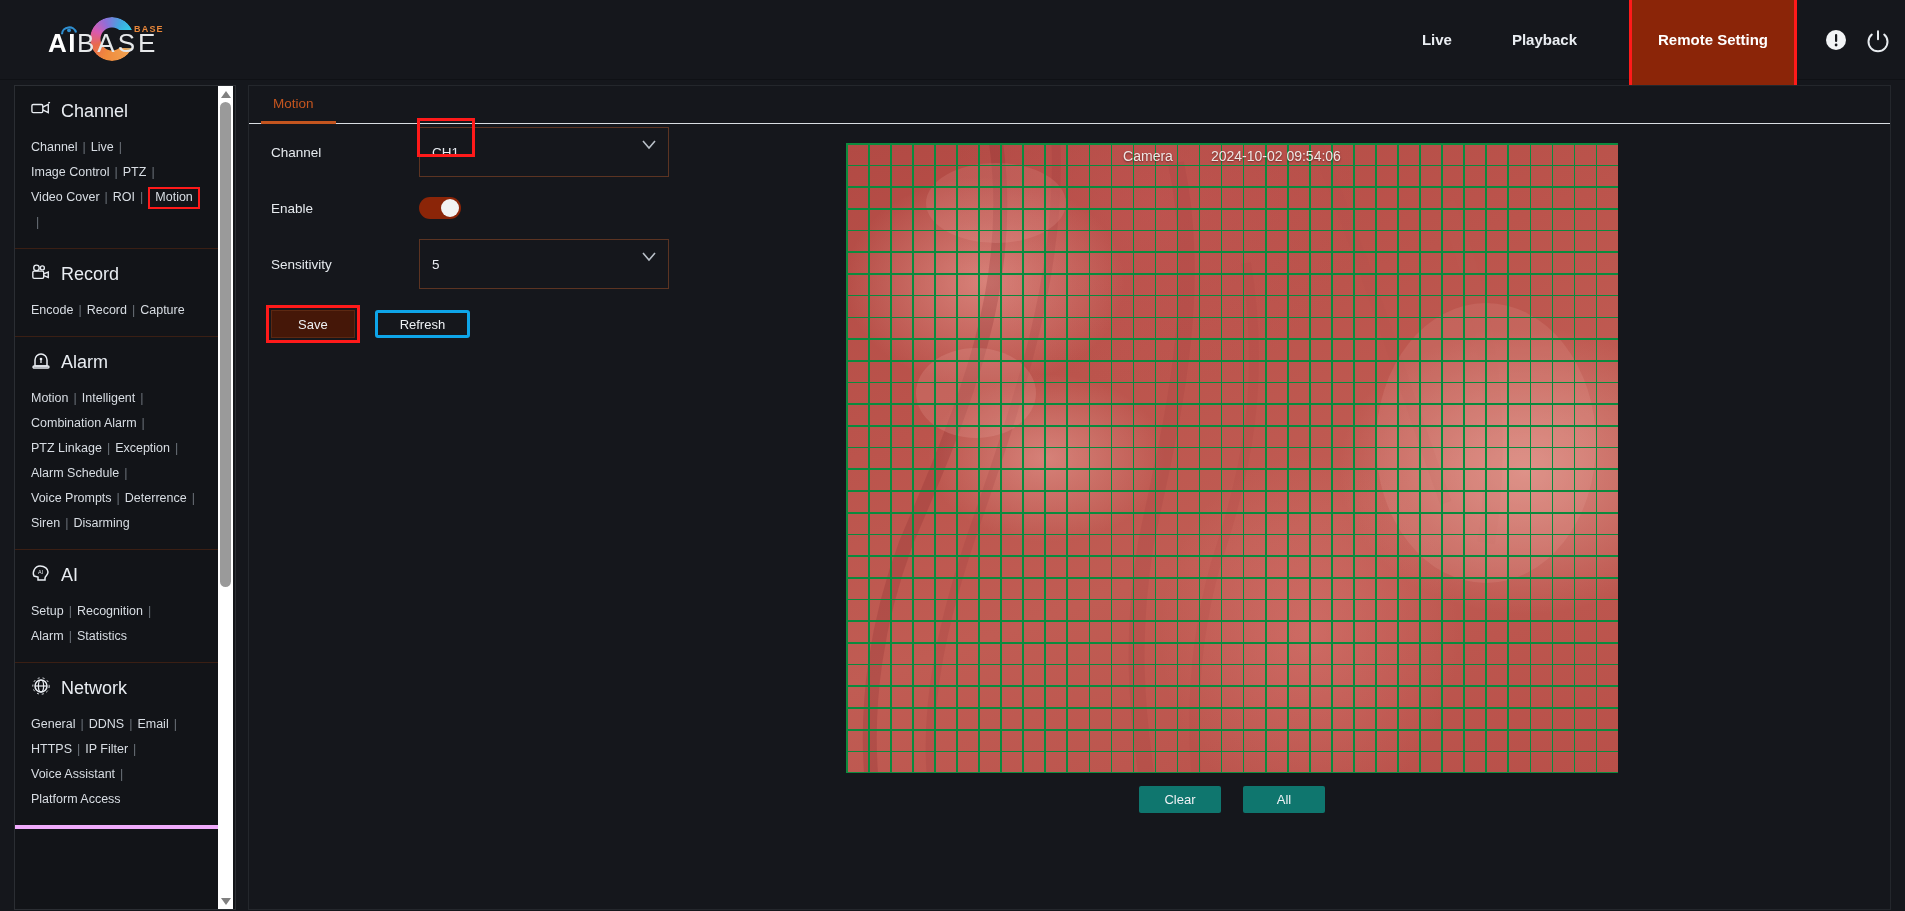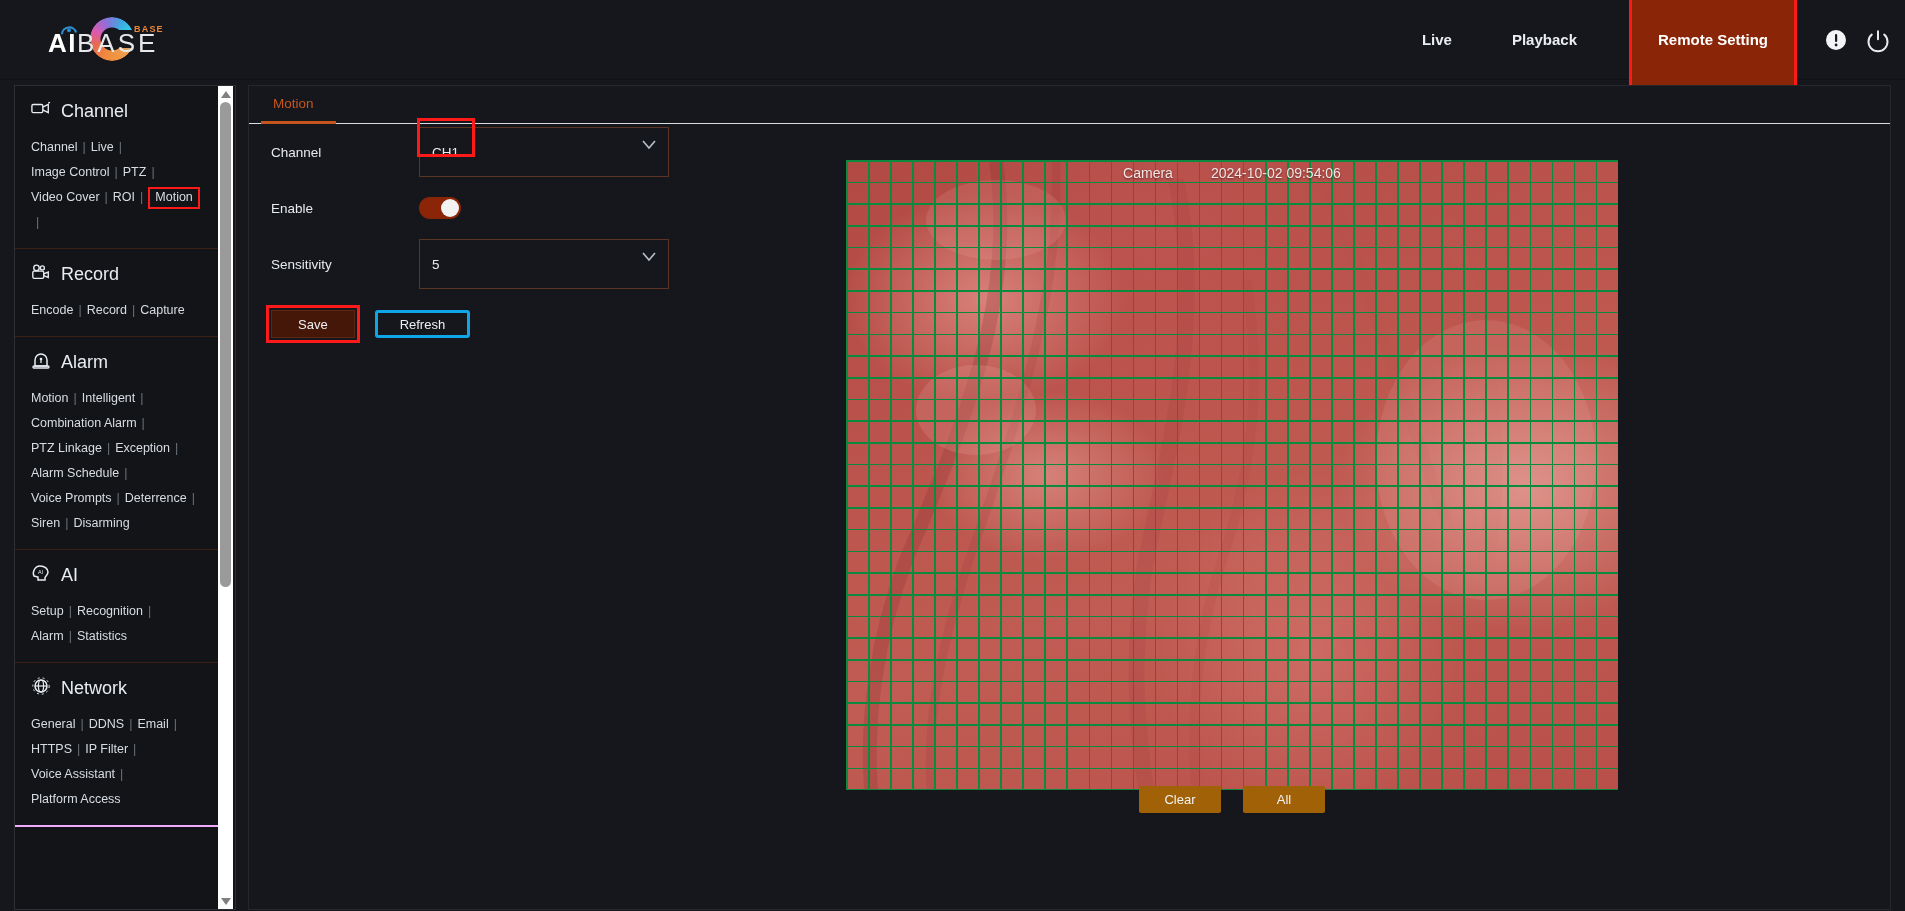--- a/index.html
+++ b/index.html
@@ -87,21 +87,21 @@
     background: #121418;
     border: 1px solid #2b2e33;
     overflow: hidden;
   }
   .sb-inner {
     position: absolute; left: 0; top: 0;
     width: 205px; height: 100%;
     padding: 0 0 0 0;
   }
   .sb-group { border-bottom: 1px solid #3a1f14; padding: 14px 0 14px 0; }
-  .sb-group:last-child { border-bottom: 2px solid #f0abfc; }
+  .sb-group:last-child { border-bottom: 4px solid #f0abfc; }
   .sb-head {
     display: flex; align-items: center; gap: 10px;
     padding: 0 0 0 16px; margin-bottom: 12px;
   }
   .sb-head .t { color: #e9edf2; font-size: 18px; font-weight: 400; }
   .sb-links { padding: 0 8px 0 16px; line-height: 23px; }
   .sb-links a {
     color: #d8dde3; font-size: 12.5px; text-decoration: none;
     cursor: pointer; white-space: nowrap;
   }
@@ -205,21 +205,21 @@
     width: calc(100% + 10px); height: calc(100% + 10px);
     border: 3px solid #ff1a1a; pointer-events: none;
   }
   .btn-outline {
     background: transparent; border: 3px solid #0ea5e9;
     padding: 0 22px; border-radius: 3px;
   }
 
   
   .video-wrap {
-    position: absolute; left: 597px; top: 74px;
+    position: absolute; left: 597px; top: 57px;
     width: 772px; height: 630px;
   }
   .video {
     position: absolute; inset: 0;
     background:
       radial-gradient(ellipse 200px 150px at 18% 22%, rgba(255,190,180,0.45), transparent 70%),
       radial-gradient(ellipse 170px 120px at 26% 50%, rgba(255,200,190,0.38), transparent 70%),
       radial-gradient(ellipse 260px 200px at 88% 52%, rgba(255,205,195,0.42), transparent 72%),
       radial-gradient(ellipse 200px 240px at 60% 78%, rgba(240,150,145,0.30), transparent 75%),
       radial-gradient(ellipse 300px 260px at 40% 10%, rgba(200,90,90,0.35), transparent 70%),
@@ -239,21 +239,21 @@
     display: flex; gap: 38px;
     color: #f0e6e4; font-size: 14px;
     text-shadow: 0 1px 2px rgba(0,0,0,.5);
     white-space: nowrap;
   }
   .vidbtns {
     position: absolute; left: 597px; top: 700px;
     width: 772px; display: flex; justify-content: center; gap: 22px;
   }
   .btn-dark {
-    background: #a16207; border: none; color: #eef1f4;
+    background: #0f766e; border: none; color: #eef1f4;
     font-size: 13px; width: 82px; height: 27px;
     display: flex; align-items: center; justify-content: center;
     border-radius: 2px; cursor: pointer;
   }
 </style>
 </head>
 <body>
 
 <div class="header">
 

